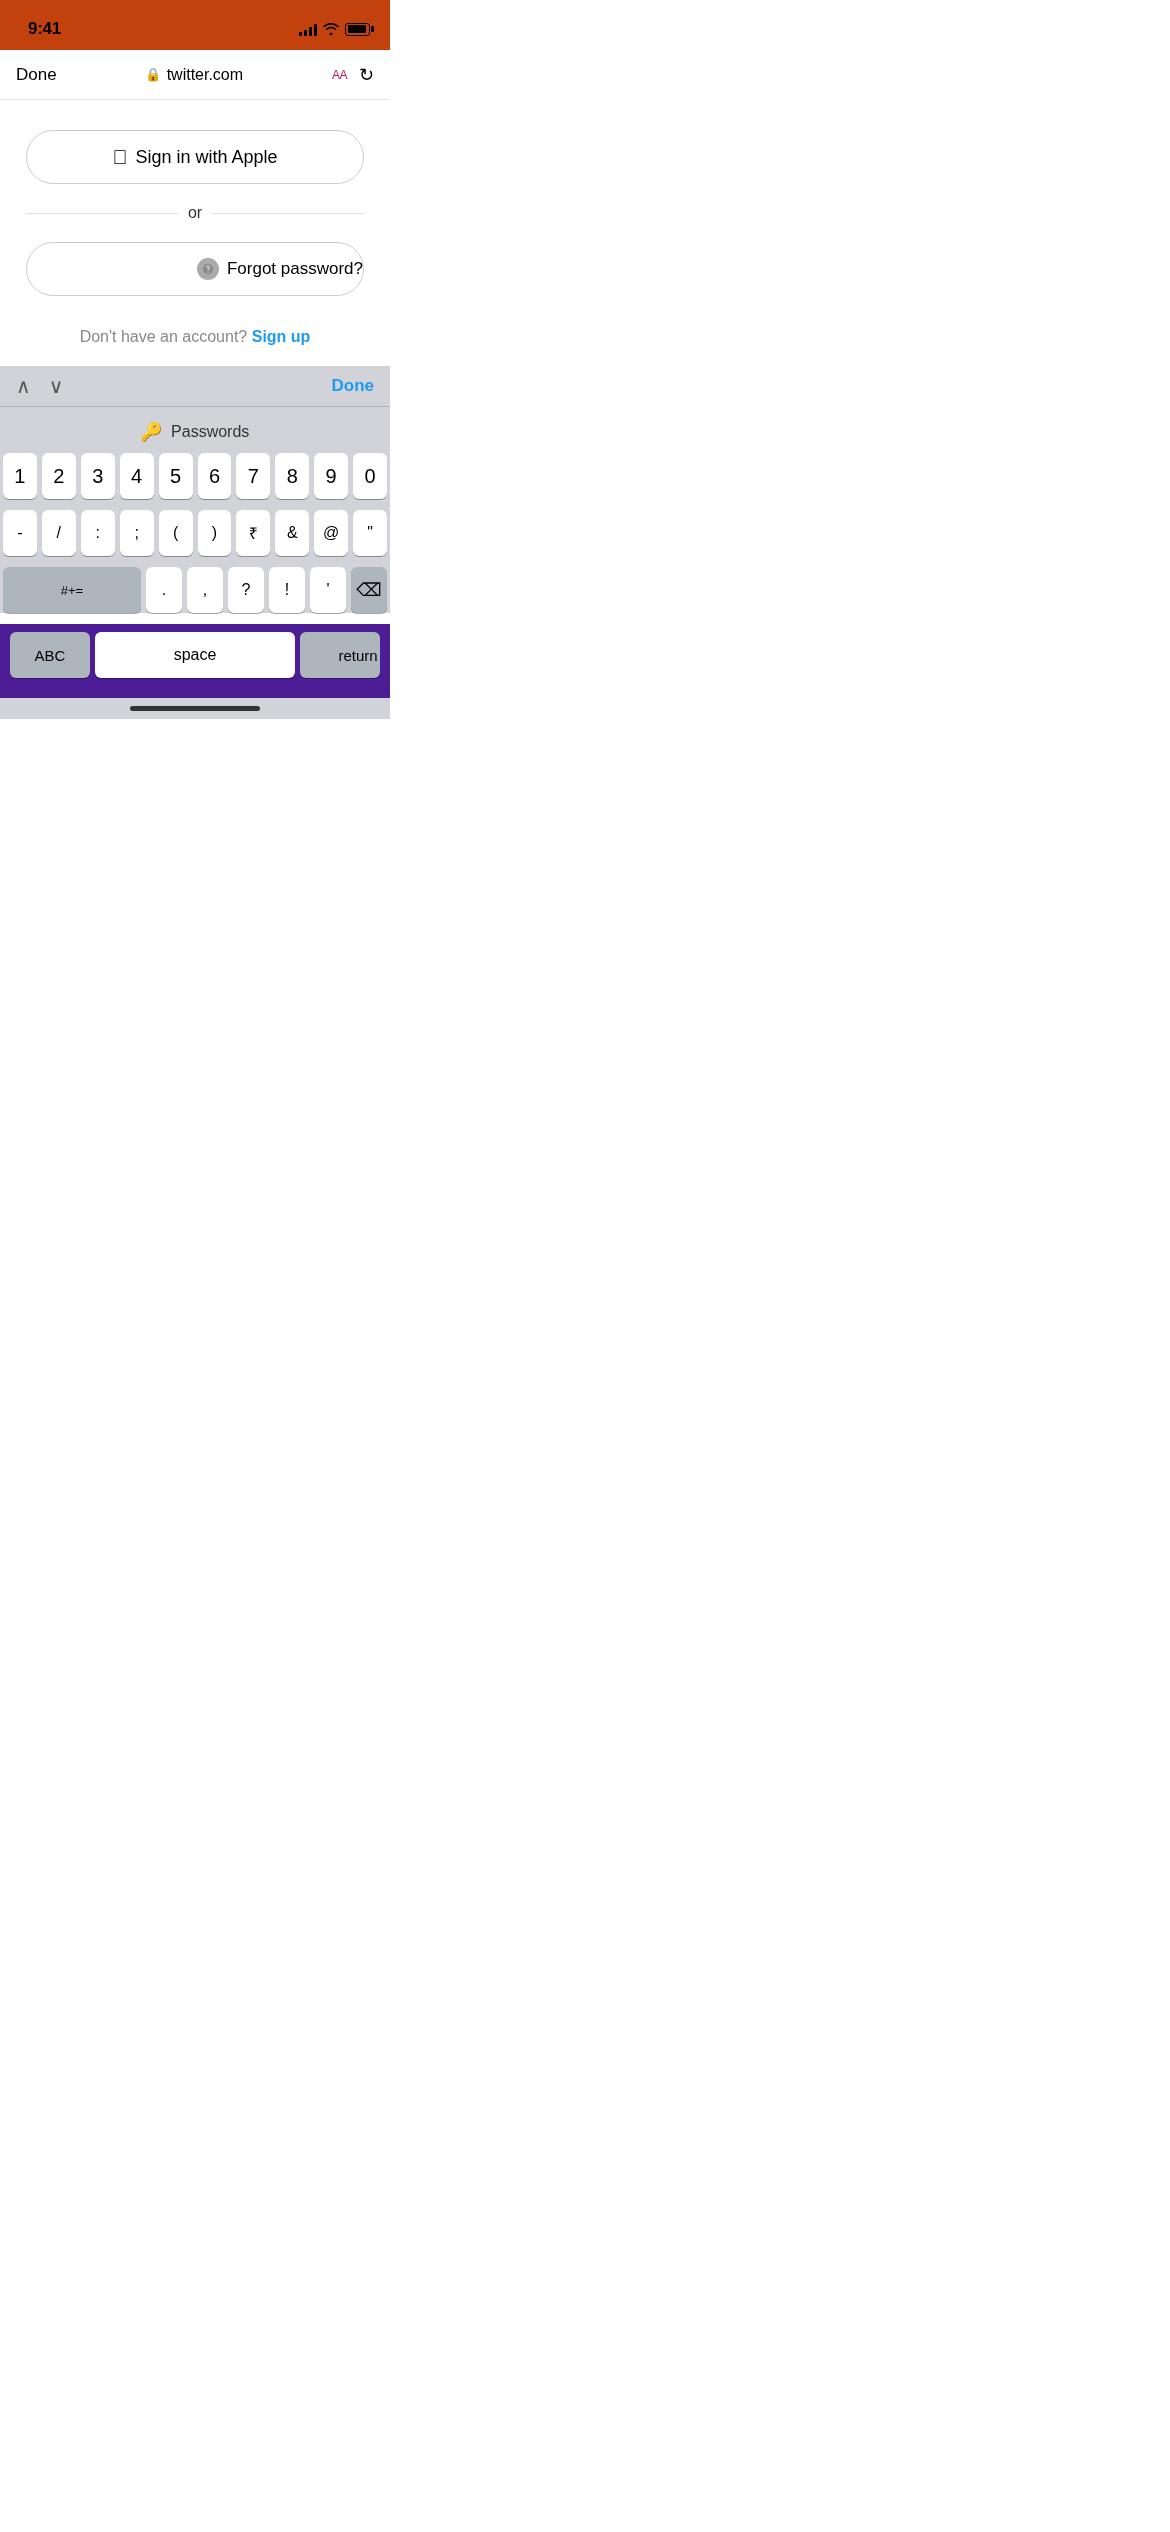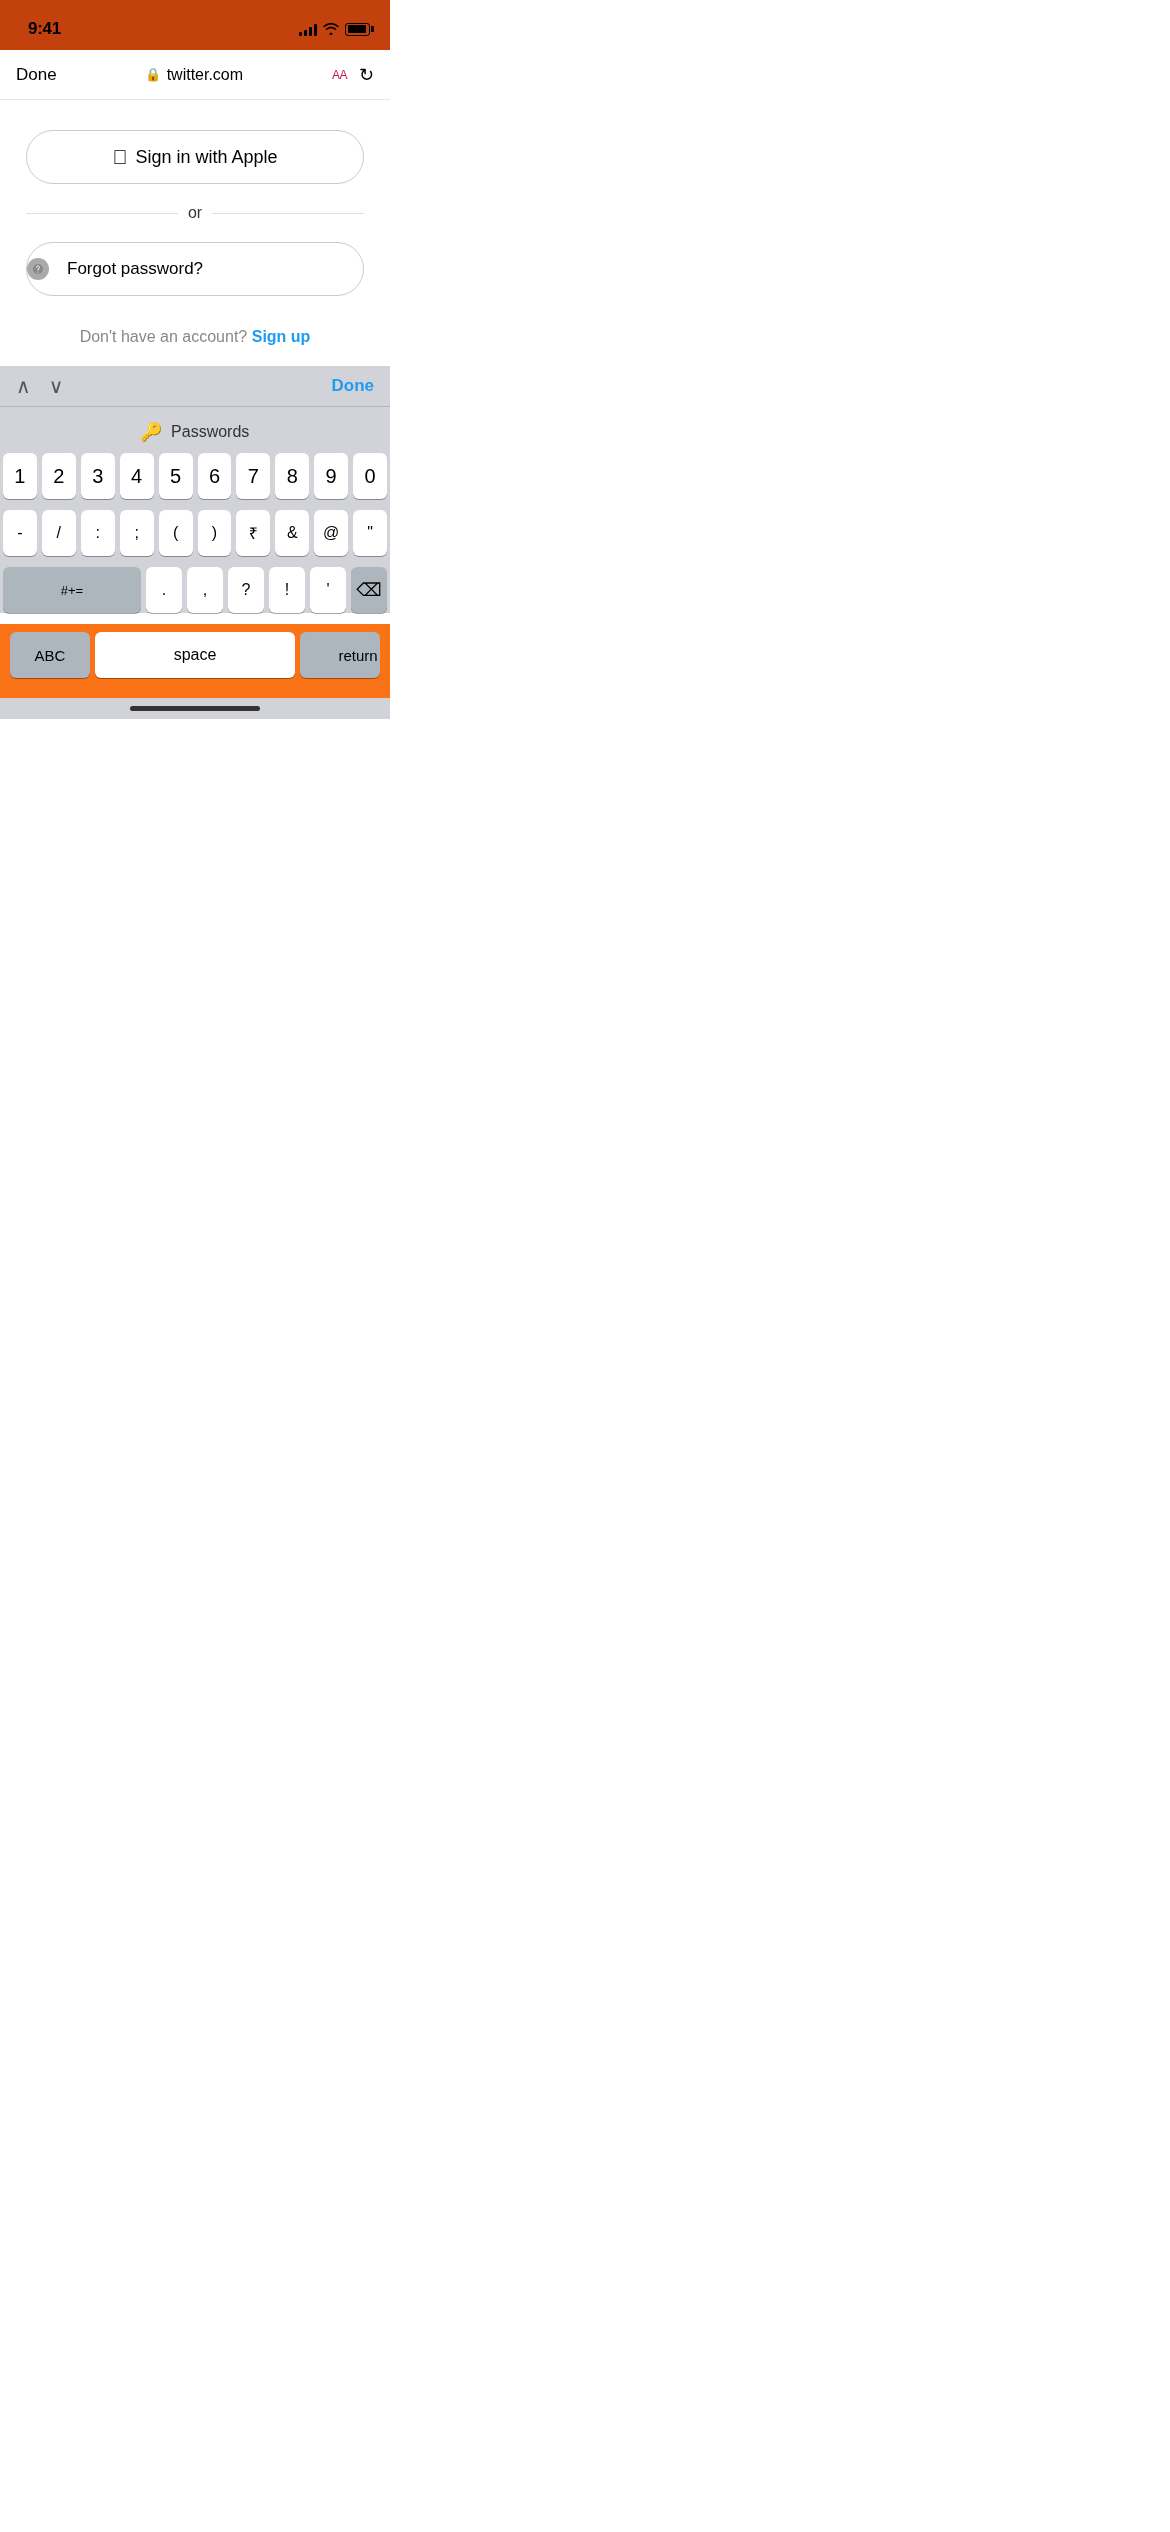--- a/index.html
+++ b/index.html
@@ -199,22 +199,22 @@
       font-size: 18px;
       font-weight: 700;
       cursor: pointer;
       margin-bottom: 18px;
     }
 
     
     .forgot-btn {
       display: flex;
       align-items: center;
-      justify-content: flex-start;
-      gap: 18px;
+      justify-content: flex-end;
+      gap: 8px;
       width: 100%;
       height: 54px;
       border: 1.5px solid #ccc;
       border-radius: 32px;
       background: #fff;
       font-size: 17px;
       font-weight: 500;
       color: #000;
       cursor: pointer;
     }
@@ -329,21 +329,21 @@
     .key.backspace {
       background: #adb5bd;
       font-size: 18px;
     }
     .key.symbol {
       font-size: 16px;
     }
 
     
     .bottom-bar {
-      background: #f97316;
+      background: #4c1d95;
       padding: 8px 6px 20px 6px;
     }
     .bottom-row {
       display: flex;
       gap: 5px;
       justify-content: center;
     }
 
     
     .home-indicator {

